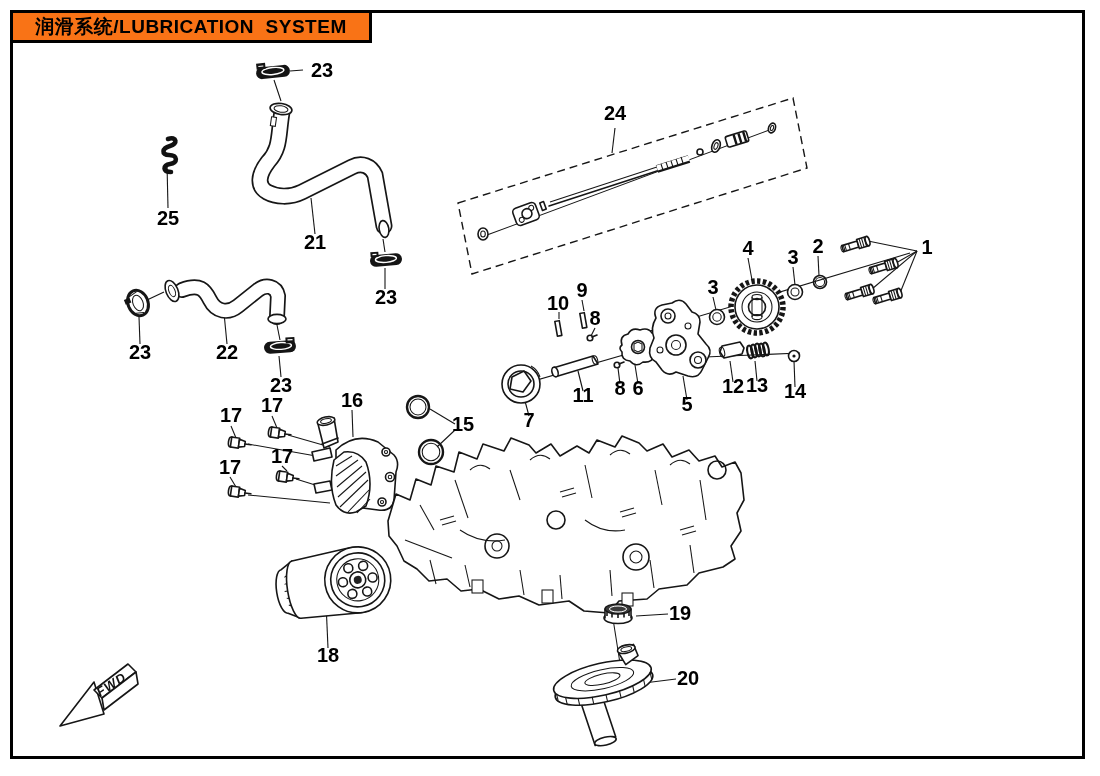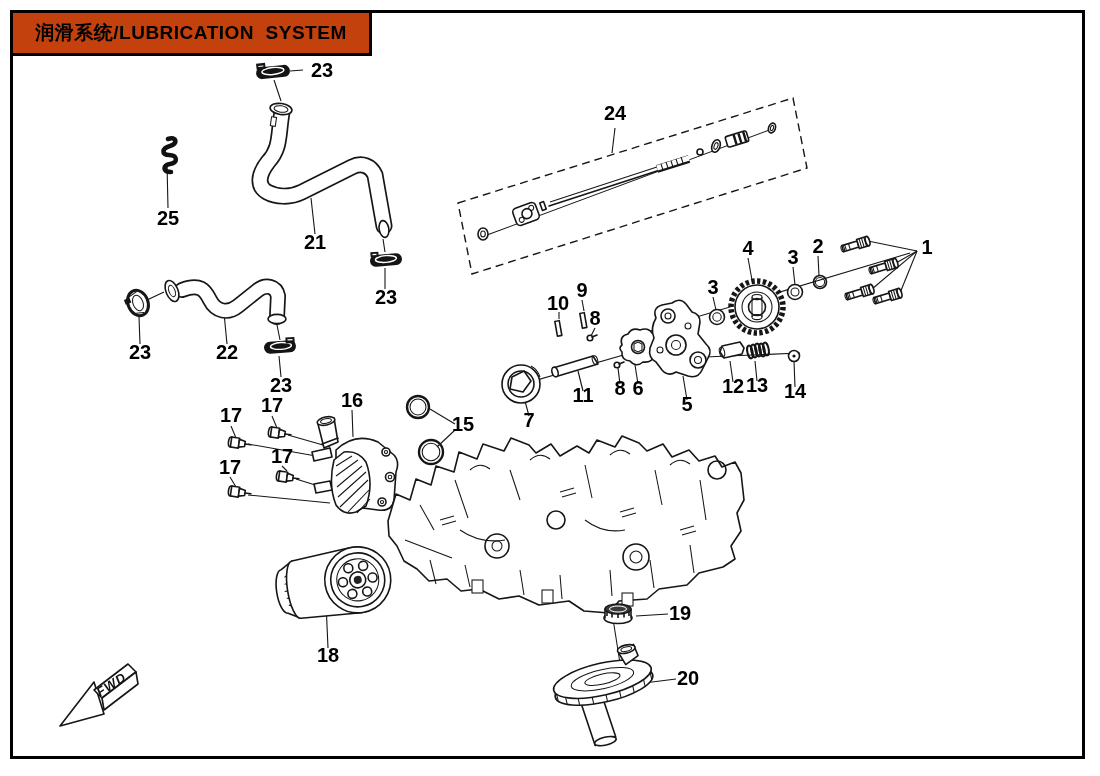--- a/index.html
+++ b/index.html
@@ -1,22 +1,22 @@
 <!DOCTYPE html>
 <html><head>
 <meta charset="utf-8">
 <style>
   html,body{margin:0;padding:0;background:#fff;}
   .page{position:relative;width:1100px;height:776px;background:#fff;overflow:hidden;
         font-family:"Liberation Sans",sans-serif;}
   .outer-border{position:absolute;left:10px;top:10px;width:1075px;height:749px;
         border:3px solid #000;box-sizing:border-box;}
-  .title-box{position:absolute;left:10px;top:10px;width:362px;height:46px;
+  .title-box{position:absolute;left:10px;top:10px;width:362px;height:33px;
         border:3px solid #000;box-sizing:border-box;display:flex;align-items:center;
-        justify-content:center;background:#c2410c;}
+        justify-content:center;background:#f97316;}
   .title-box span{font-size:19px;font-weight:700;color:#000;letter-spacing:.5px;white-space:pre;}
   svg{position:absolute;left:0;top:0;}
   .ln{stroke:#161616;stroke-width:1.6;fill:none;stroke-linecap:round;stroke-linejoin:round;}
   .thin{stroke:#161616;stroke-width:1.05;fill:none;}
   .leader{stroke:#161616;stroke-width:1.1;fill:none;}
   .wfill{fill:#fff;}
   .dk{fill:#141414;stroke:none;}
   .callout{font-family:"Liberation Sans",sans-serif;font-size:20px;font-weight:700;
         fill:#000;text-anchor:middle;}
   .fwd-text{font-family:"Liberation Sans",sans-serif;font-size:13px;font-weight:700;

